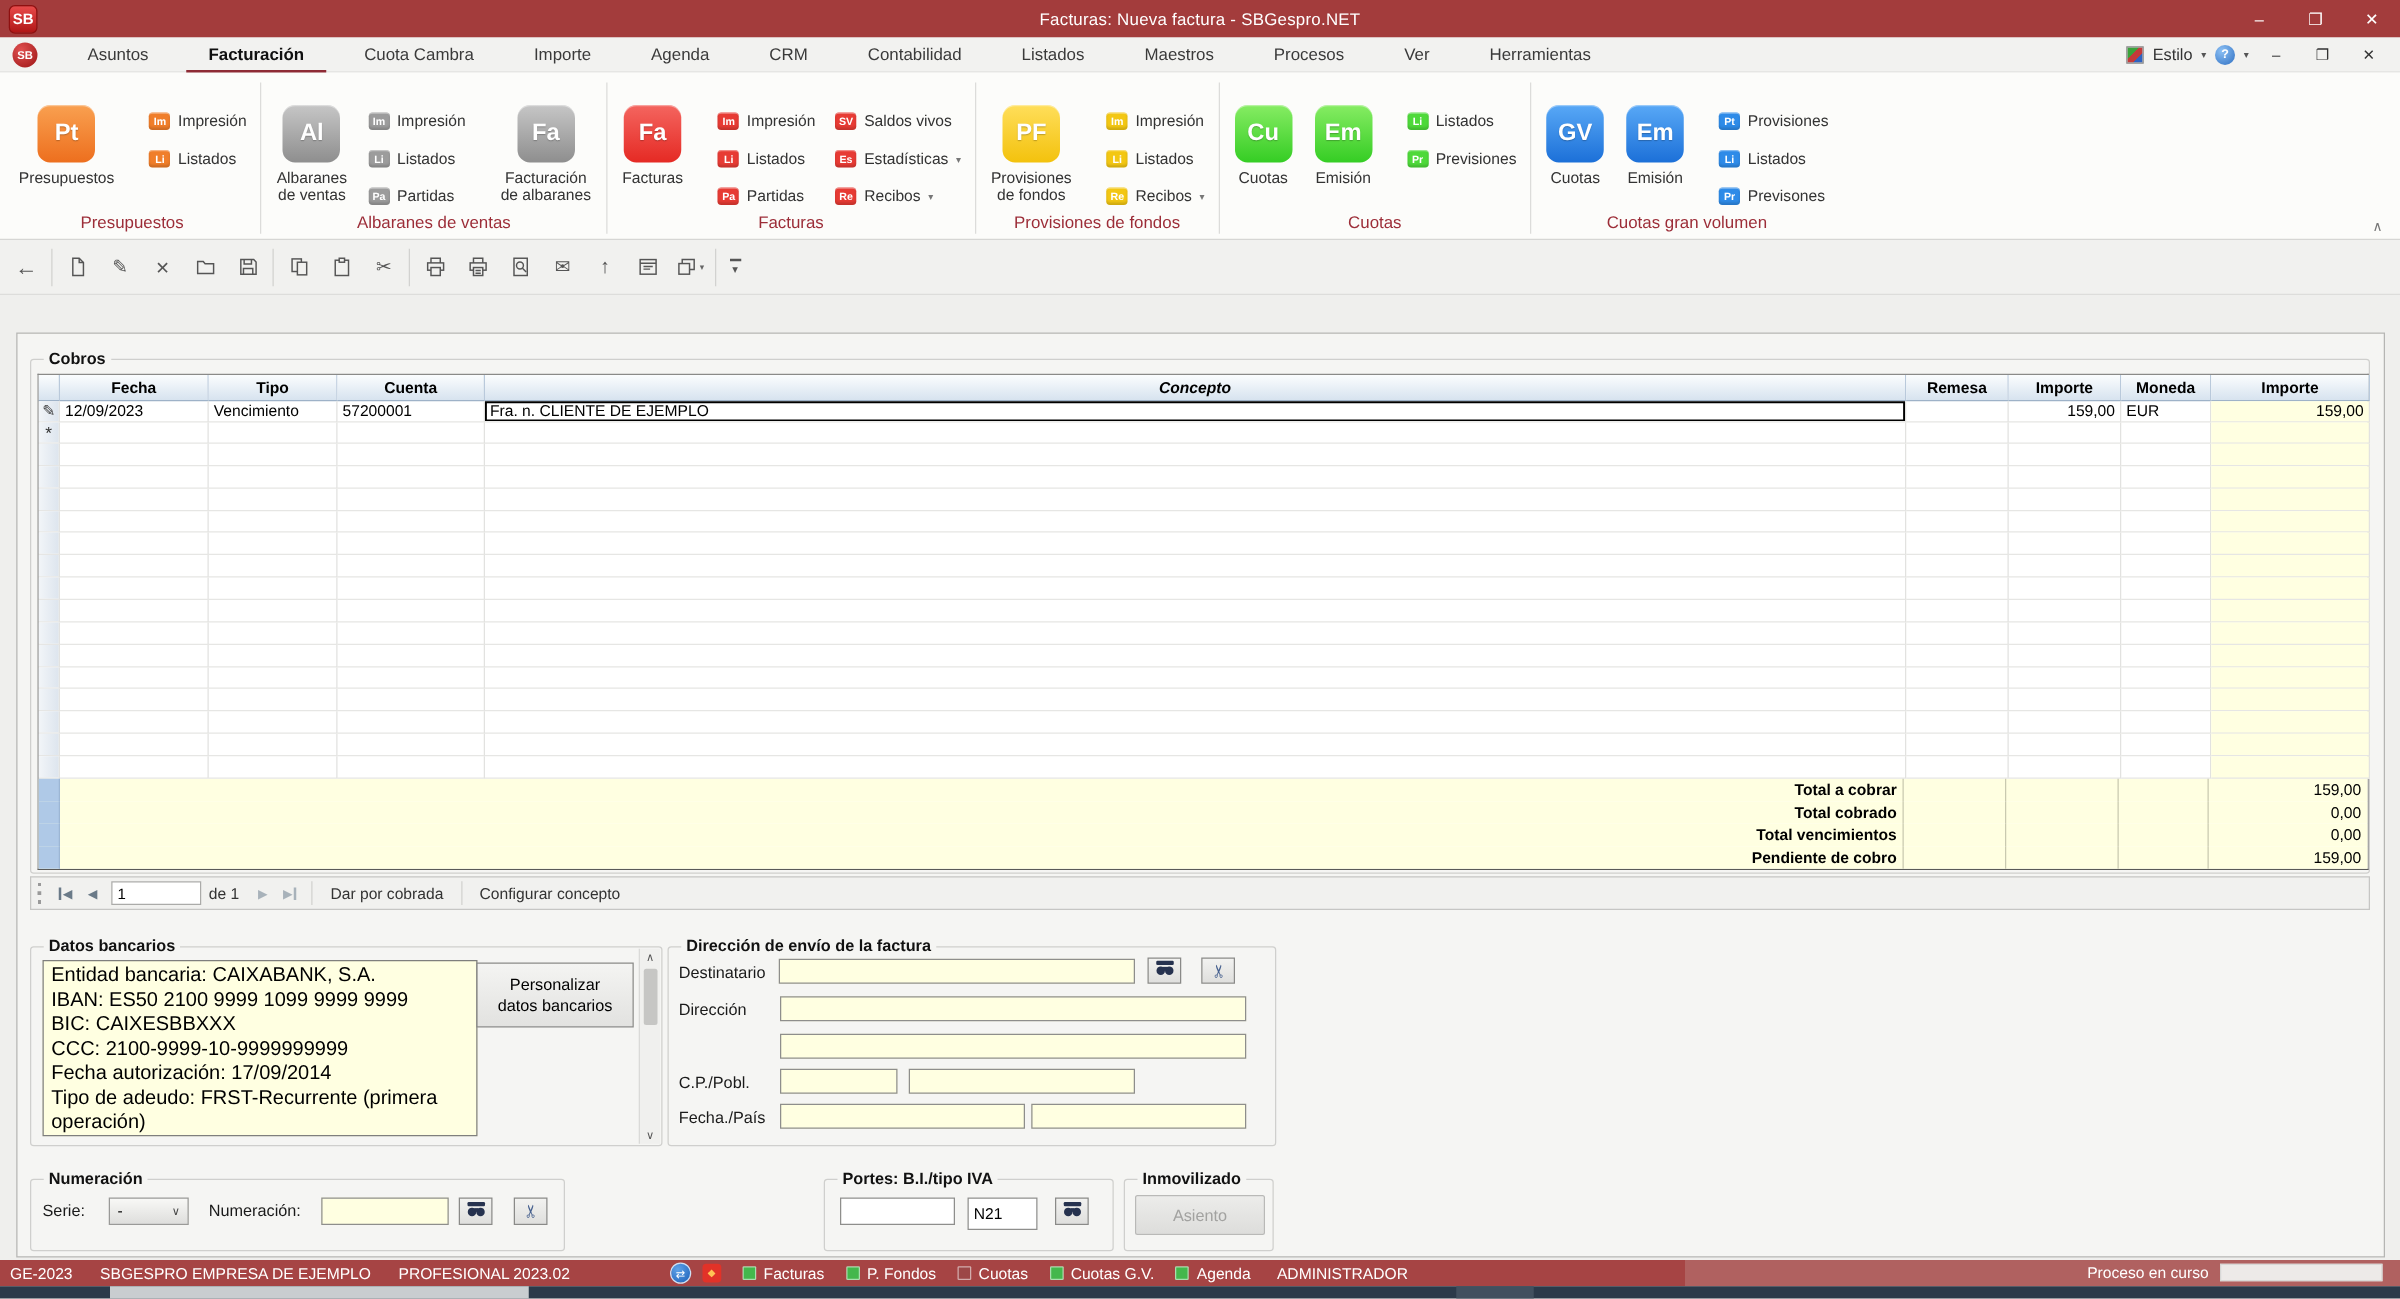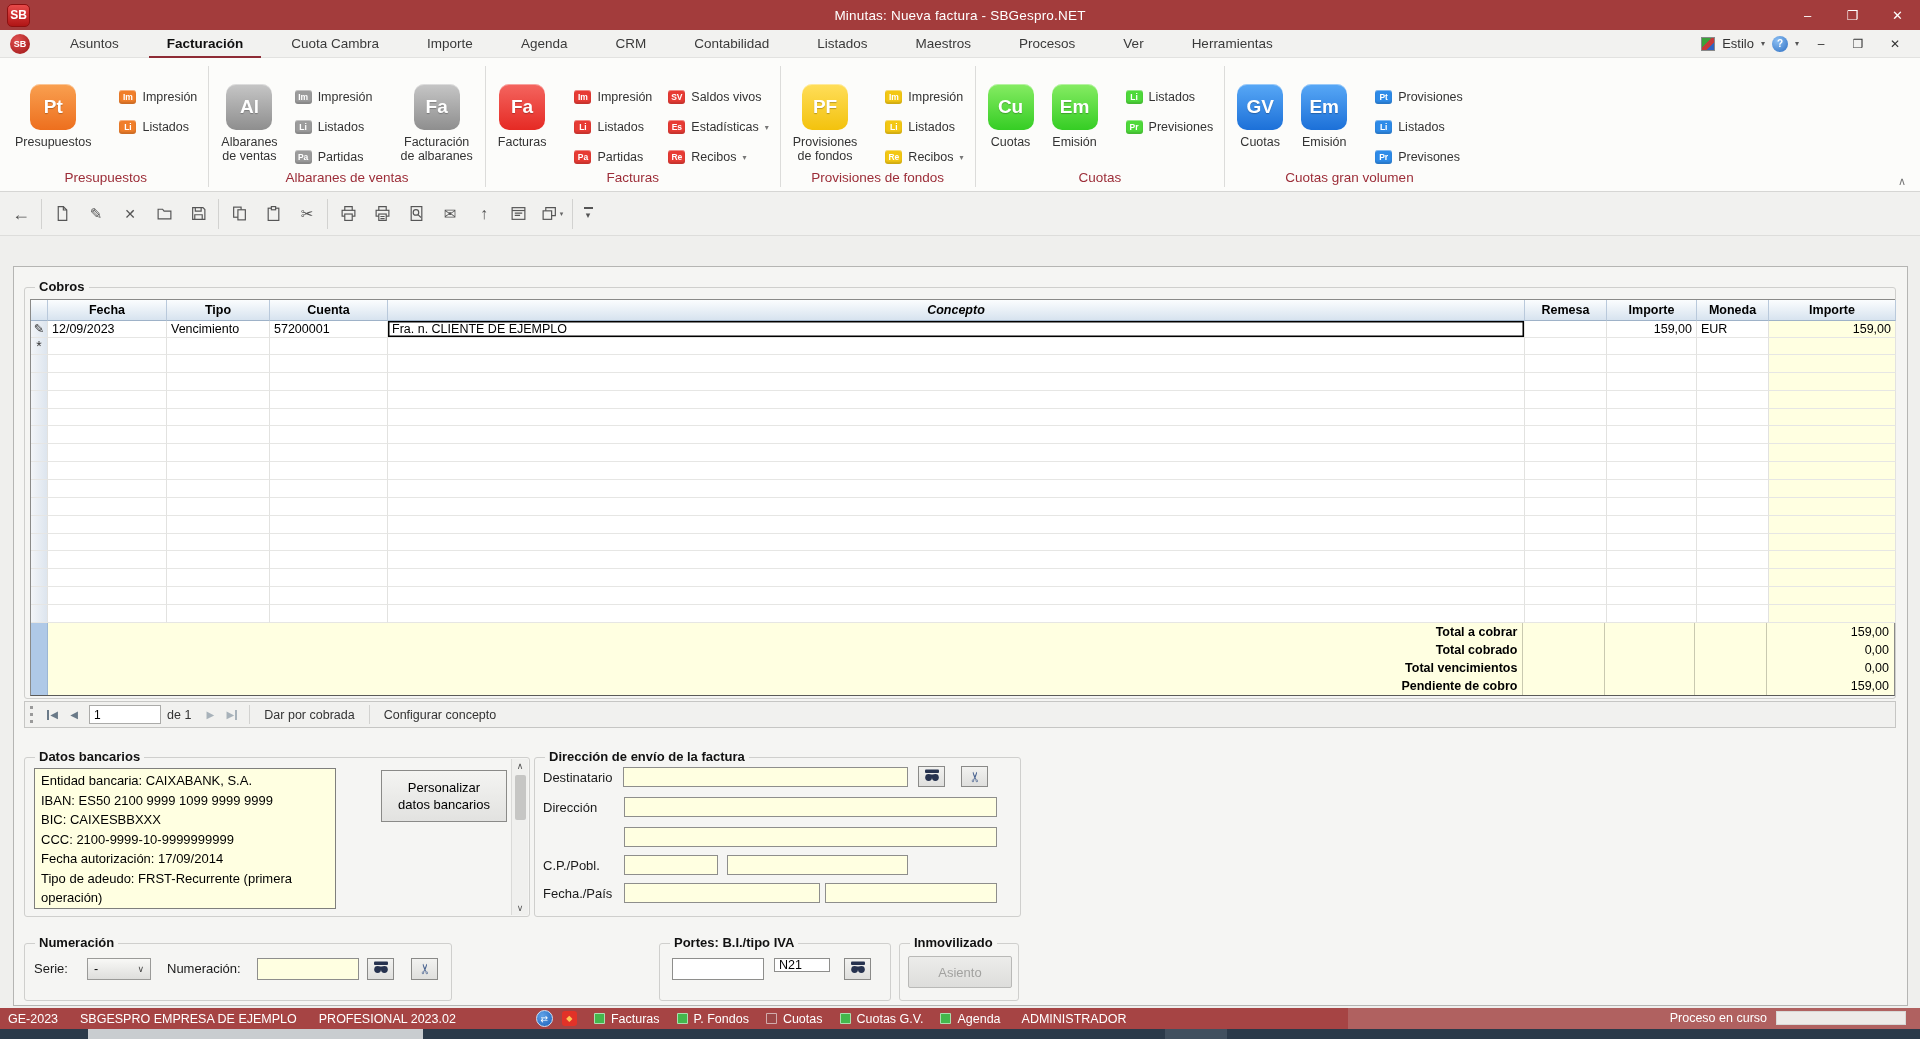--- a/index.html
+++ b/index.html
@@ -103,22 +103,22 @@
   .nav-sep{width:1px;height:19px;background:#D2D2D0;margin:0 6px}
   .nav-text-btn{padding:0 8px;white-space:nowrap}
 
   
   .field-label{position:absolute;font-size:13px;color:#1A1A1A;white-space:nowrap}
   .yinput,.winput{position:absolute;border:1px solid #8E8E8C;font-size:12.5px;padding:0 4px;font-family:"Liberation Sans",sans-serif}
   .yinput{background:#FFFFE1}
   .winput{background:#FFF}
   .sq-btn{position:absolute;width:27px;height:21px;background:linear-gradient(#F2F2F0,#DFDFDD);border:1px solid #8A8A88;display:flex;align-items:center;justify-content:center}
   .scissors{color:#47618F;font-size:14px;transform:rotate(270deg);display:inline-block}
-  .bank-text{position:absolute;left:9px;top:10px;width:302px;height:141px;background:#FFFFE1;border:1px solid #7F7F7D;padding:2px 22px 2px 6px;
-             font-size:13px;line-height:19.5px;white-space:pre-line;overflow:hidden}
+  .bank-text{position:absolute;left:9px;top:10px;width:348px;height:141px;background:#FFFFE1;border:1px solid #7F7F7D;padding:2px 22px 2px 6px;
+             font-size:16px;line-height:19.5px;white-space:pre-line;overflow:hidden}
   .bank-scroll{position:absolute;right:1px;top:1px;bottom:1px;width:17px;background:#F0F0EE;border-left:1px solid #DADAD8;display:flex;flex-direction:column;align-items:center;justify-content:space-between;font-size:9px;color:#555;padding:2px 0}
   .bank-thumb{width:11px;height:45px;background:#C6C6C4;border-radius:2px}
   .pers-btn{position:absolute;left:356px;top:12px;width:126px;height:52px;background:linear-gradient(#F4F4F2,#E2E2E0);border:1px solid #8A8A88;
             font-size:13px;display:flex;align-items:center;justify-content:center;text-align:center;white-space:pre-line;line-height:17px}
   .gray-select{position:absolute;height:22px;background:linear-gradient(#F8F8F6,#DEDEDC);border:1px solid #9A9A98;display:flex;align-items:center;justify-content:space-between;padding:0 6px;font-size:12.5px}
   .gray-select .car{font-size:9px;color:#444}
   .dis-btn{position:absolute;background:linear-gradient(#ECECEA,#DDDDDB);border:1px solid #B9B9B7;color:#A2A2A0;font-size:13px;display:flex;align-items:center;justify-content:center;border-radius:2px}
 
   
   .statusbar{position:absolute;left:0;top:1008px;width:1920px;height:21px;background:#A64444;color:#FFF;display:flex;align-items:center;font-size:12.5px;white-space:nowrap}
@@ -137,21 +137,21 @@
   .task-seg1{position:absolute;left:88px;top:0;width:335px;height:10px;background:#C9CDD0}
   .task-seg2{position:absolute;left:1165px;top:0;width:62px;height:10px;background:#41505F}
 </style>
 </head>
 <body>
 
 <div class="app">
 
   <div class="titlebar">
     <div class="tb-logo">SB</div>
-    <div class="tb-title">Minutas: Nueva factura - SBGespro.NET</div>
+    <div class="tb-title">Facturas: Nueva factura - SBGespro.NET</div>
     <div class="tb-controls">
       <div class="tb-btn">–</div>
       <div class="tb-btn">❐</div>
       <div class="tb-btn">✕</div>
     </div>
   </div>
 
   <div class="menubar">
     <div class="mb-logo">SB</div>
     <div id="menu-items" style="display:flex">
@@ -770,21 +770,21 @@
         </div>
       <div class="sq-btn" style="left:386px;top:14px;height:22px">
           <span class="scissors">✂</span>
         </div>
     </div>
 
 
     <div class="gbox" style="left:645px;top:676px;width:232px;height:58px">
       <div class="gbox-label">Portes: B.I./tipo IVA</div>
       <input class="winput" style="left: 12px; top: 14px; width: 92px; height: 22px;" value="">
-      <input class="winput" style="left: 114px; top: 14px; width: 56px; height: 14px;" value="N21">
+      <input class="winput" style="left: 114px; top: 14px; width: 56px; height: 26px;" value="N21">
       <div class="sq-btn" style="left:184px;top:14px;height:22px">
           <span><svg width="16" height="14" viewBox="0 0 16 14" fill="#26324F">
               <rect x="1" y="1.5" width="14" height="3.5" rx="1"></rect>
               <circle cx="4.6" cy="9.5" r="3.4"></circle>
               <circle cx="11.4" cy="9.5" r="3.4"></circle>
               <rect x="6.4" y="6.5" width="3.2" height="3"></rect>
             </svg></span>
         </div>
     </div>
 

